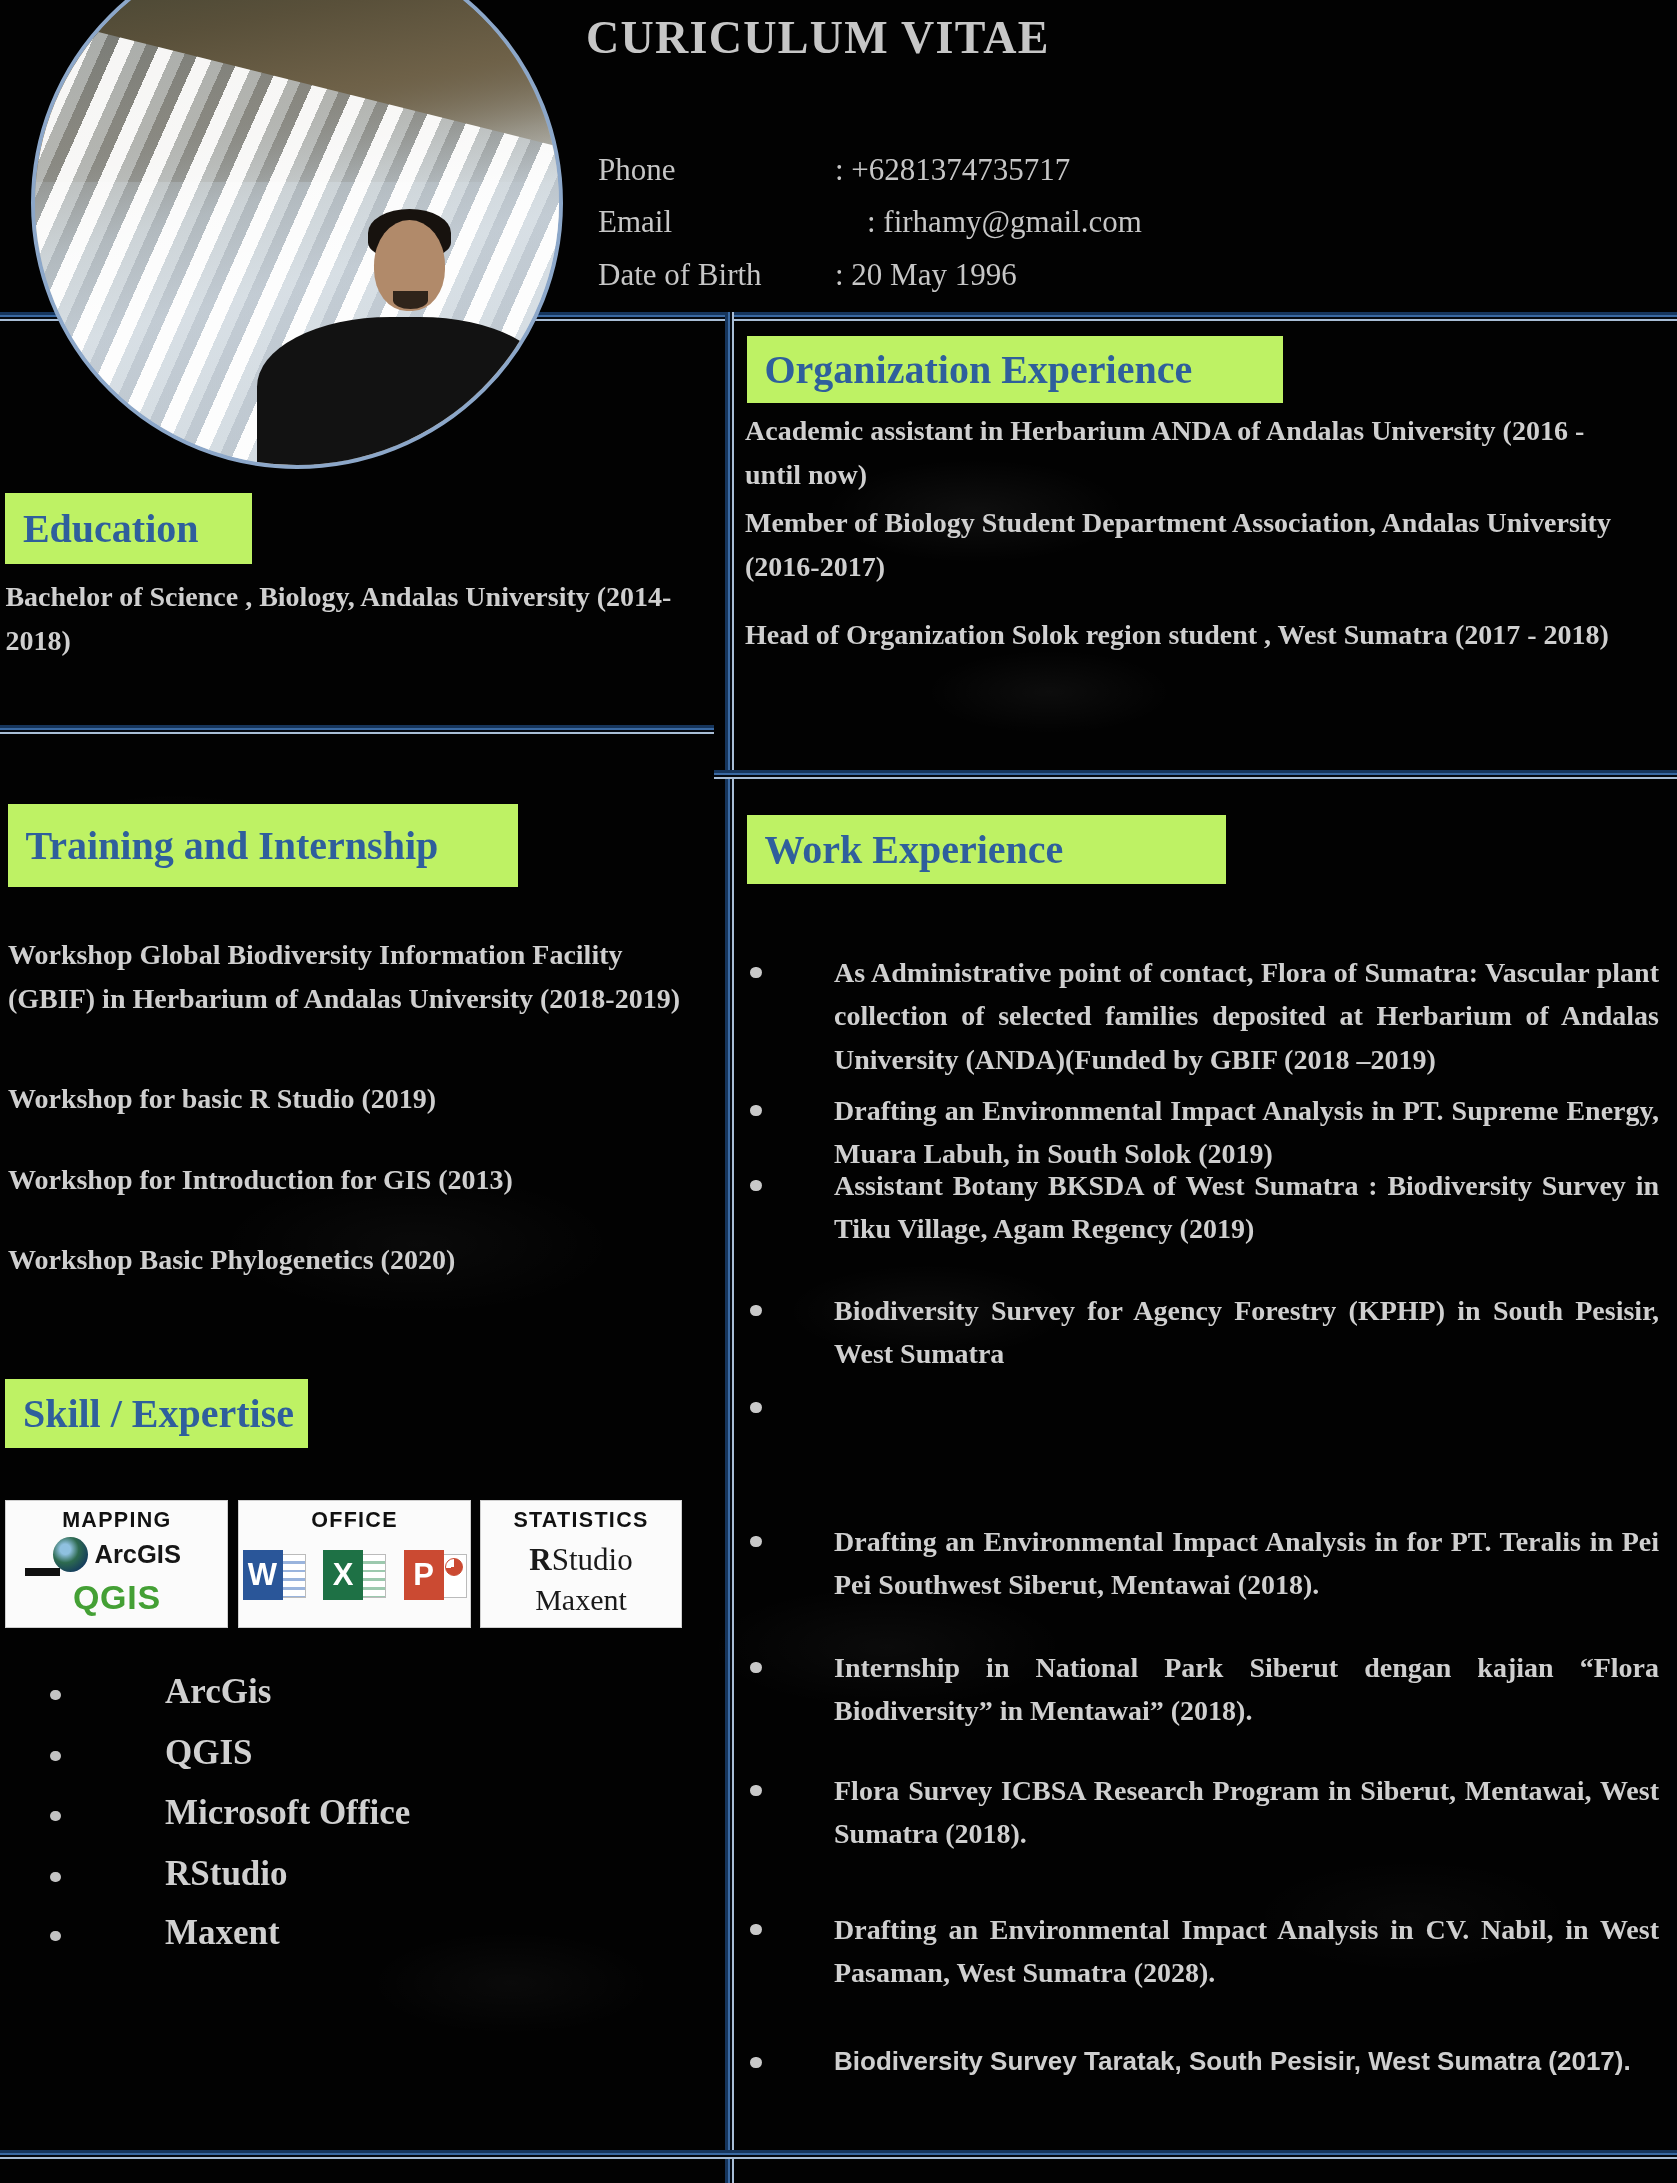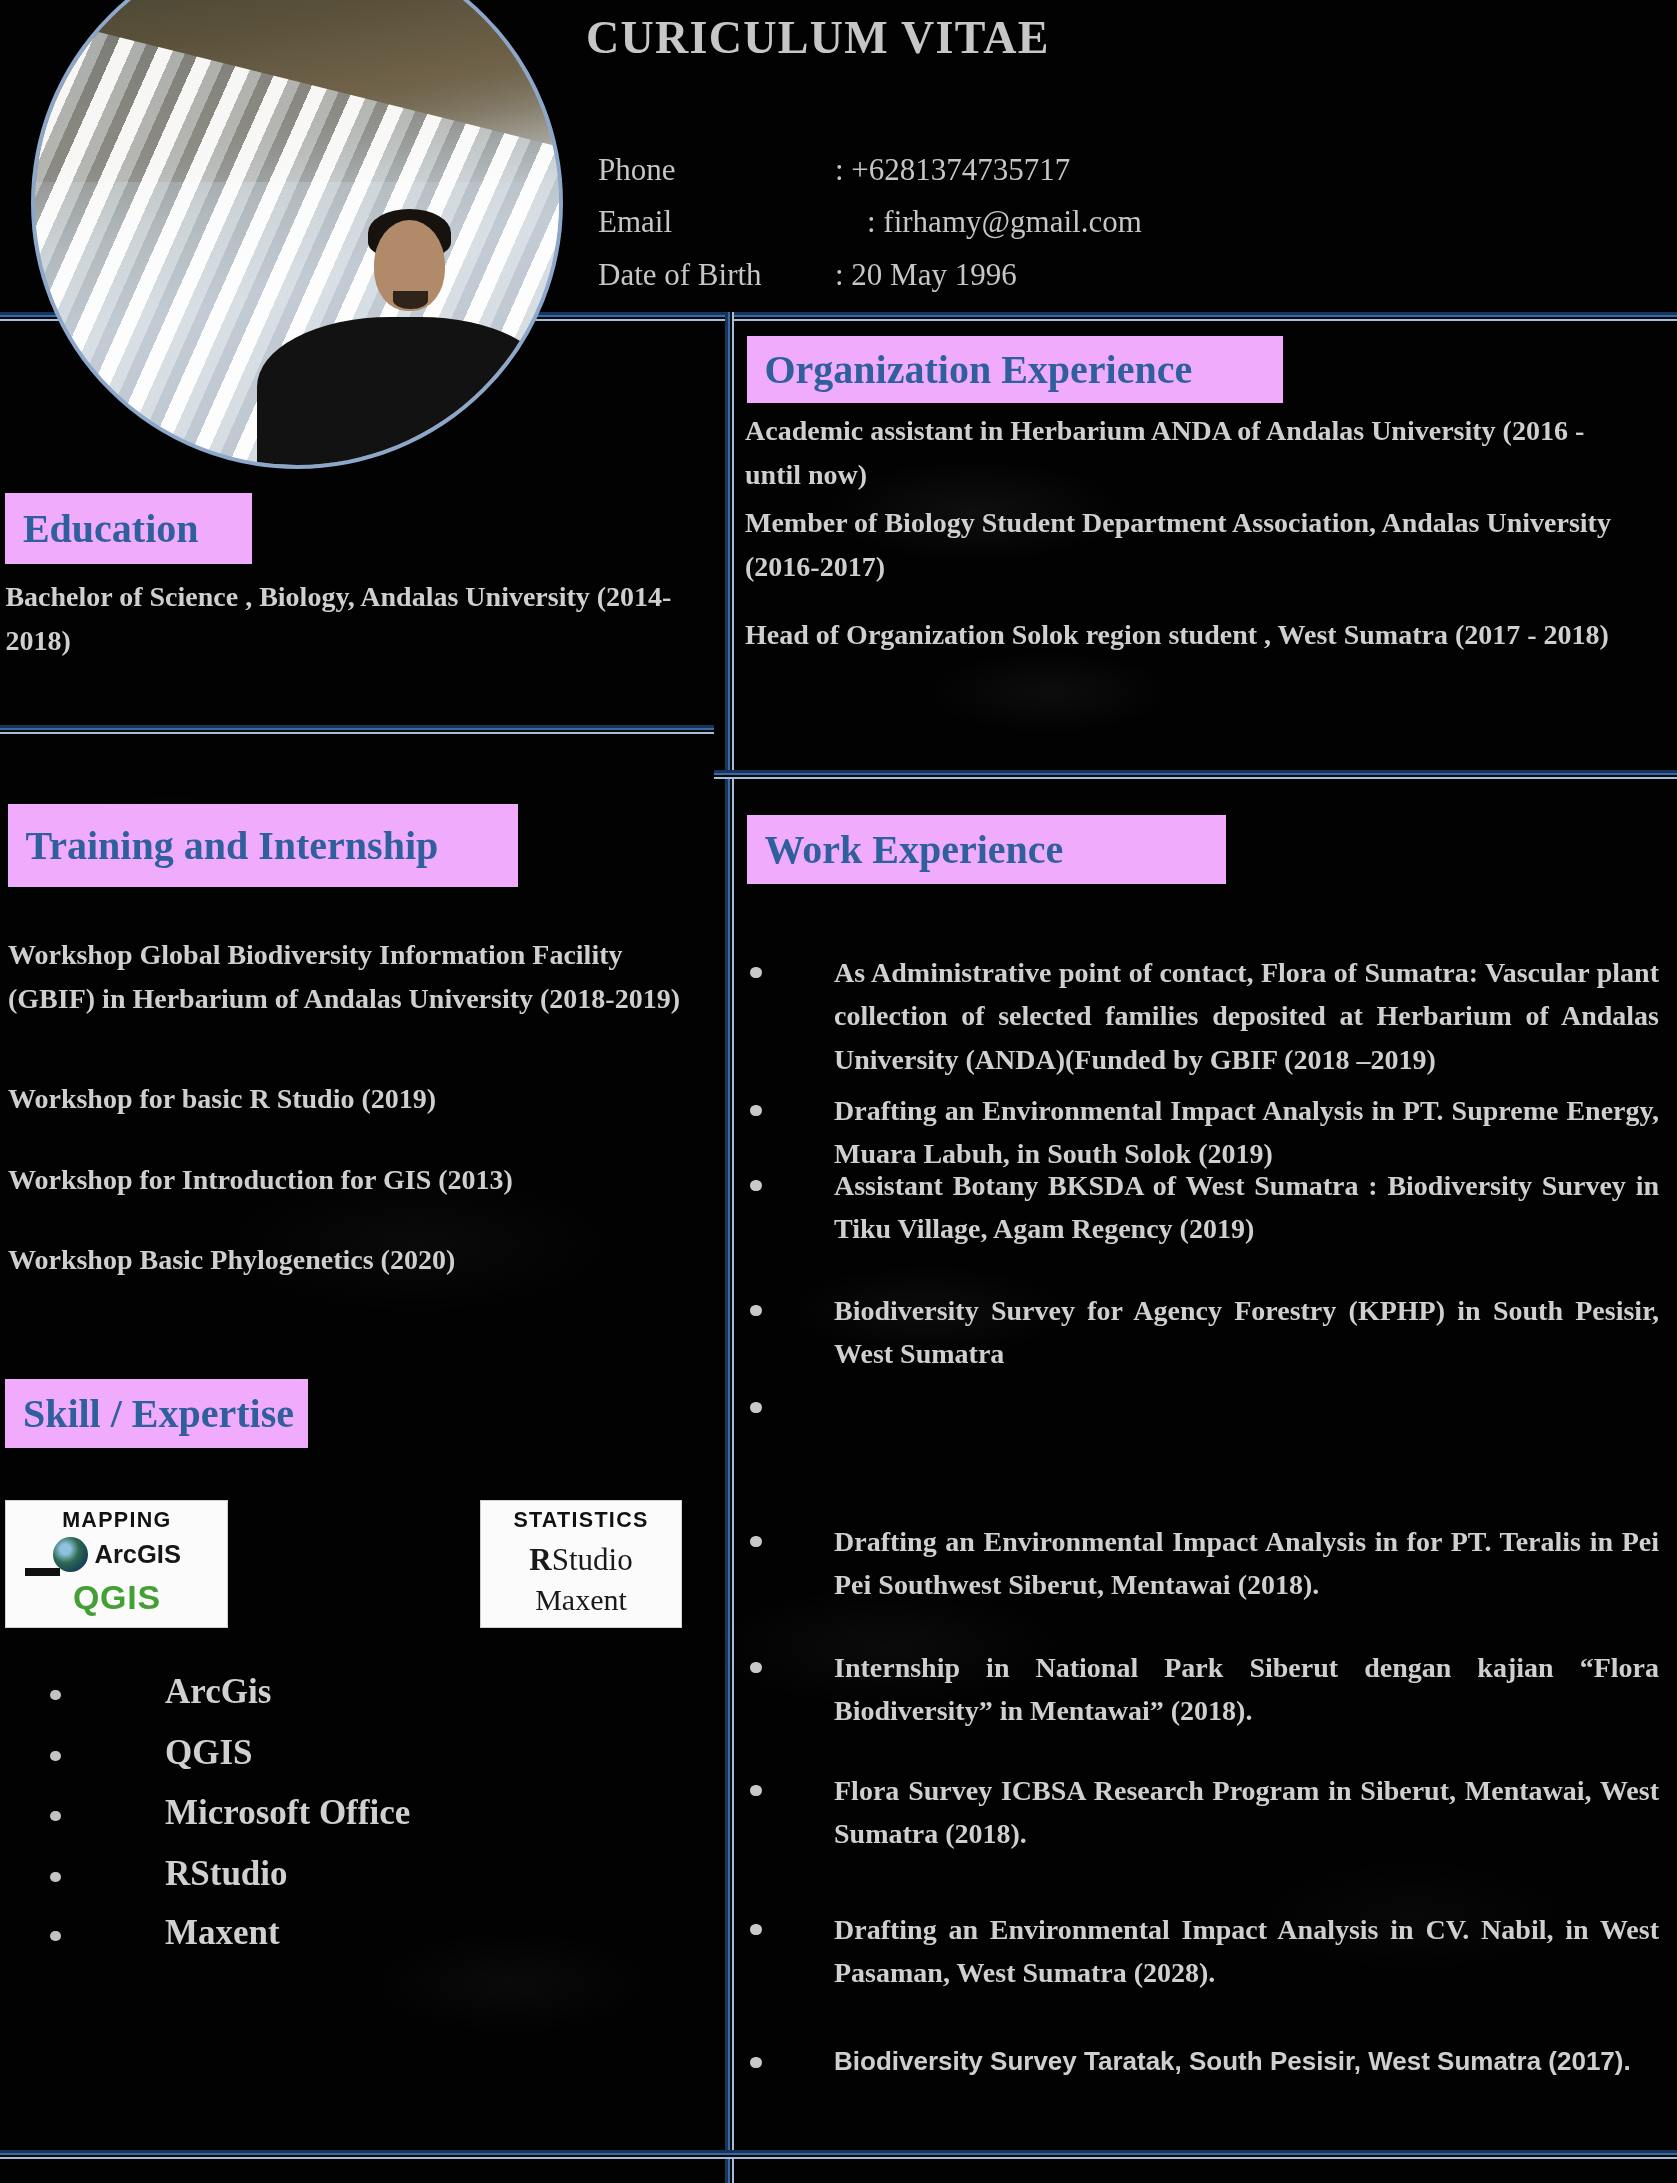--- a/index.html
+++ b/index.html
@@ -40,21 +40,21 @@
     background:#17120e;}
   .photo .beard{position:absolute;left:358px;top:350px;width:35px;height:17.5px;border-radius:0 0 50% 50%;
     background:rgba(25,18,12,.85);}
   .photo .body{position:absolute;left:222px;top:376px;width:296px;height:155px;
     border-radius:45% 45% 0 0;background:#121212;}
   
   .cv-title{position:absolute;left:586px;top:10.8px;font-weight:bold;font-size:46px;letter-spacing:1.3px;color:#c6c6c6;}
   .inforow{position:absolute;left:598px;display:flex;color:#c6c6c6;font-size:31px;}
   .inforow .lbl{width:237px;}
   
-  .secbox{position:absolute;background:#f0abfc;display:flex;align-items:center;
+  .secbox{position:absolute;background:#bef264;display:flex;align-items:center;
     font-weight:bold;font-size:40px;color:#2f5f9c;padding-left:17.5px;box-sizing:border-box;}
   
   .txt{position:absolute;font-weight:bold;font-size:28px;line-height:1.57;color:#cfcfcf;}
   .witem{position:absolute;left:745px;width:922px;}
   .witem .dot{position:absolute;left:5.4px;top:16px;width:11.4px;height:11.4px;border-radius:50%;background:#c9c9c9;}
   .witem .wtxt{margin-left:89px;width:825px;font-weight:bold;font-size:28px;line-height:1.55;
     color:#cfcfcf;text-align:justify;}
   .witem .sans{font-family:"Liberation Sans",sans-serif;font-size:26px;}
   .skitem{position:absolute;left:0;width:605px;}
   .skitem .dot{position:absolute;left:50px;top:17.5px;width:10.8px;height:10.8px;border-radius:50%;background:#c3c3c3;}
@@ -139,20 +139,38 @@
   <div class="panel" style="left:5.4px;width:223px;">
     <div class="ptitle">MAPPING</div>
     <div class="arcgis-row">
       <div class="globe"></div>
       <div class="arcgis-label">ArcGIS</div>
     </div>
     <div class="esri-bar"></div>
     <div class="qgis-label">QGIS</div>
   </div>
 
+  <div class="panel" style="left:238px;width:233px;">
+    <div class="ptitle">OFFICE</div>
+    <div class="office-row">
+      <div class="apptile word">
+        <div class="apppage"></div>
+        <div class="appsq">W</div>
+      </div>
+      <div class="apptile excel">
+        <div class="apppage"></div>
+        <div class="appsq">X</div>
+      </div>
+      <div class="apptile ppt">
+        <div class="apppage"></div>
+        <div class="pie"></div>
+        <div class="appsq">P</div>
+      </div>
+    </div>
+  </div>
 
   <div class="panel" style="left:480px;width:202px;">
     <div class="ptitle">STATISTICS</div>
     <div class="rstudio">RStudio</div>
     <div class="maxent">Maxent</div>
   </div>
 
   <div class="skitem" style="top:1672px;">
     <div class="dot"></div>
     <div class="sktxt">ArcGis</div>

